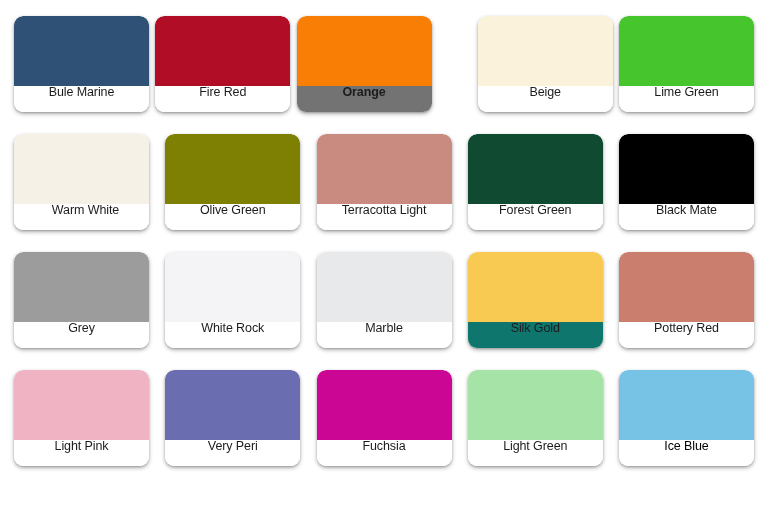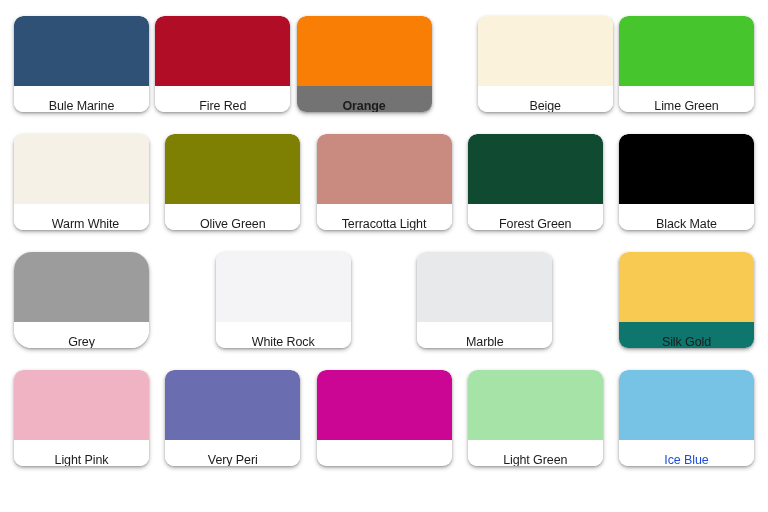--- a/index.html
+++ b/index.html
@@ -54,21 +54,21 @@
     flex: 0 0 70px;
     height: 70px;
     width: 100%;
     border-top-left-radius: 9px;
     border-top-right-radius: 9px;
   }
 
   .swatch-label-area {
     flex: 1 1 auto;
     display: flex;
-    align-items: flex-end;
+    align-items: flex-start;
     justify-content: center;
     background: #ffffff;
   }
 
   .swatch-label {
     font-family: "Liberation Sans", sans-serif;
     font-size: 12.5px;
     line-height: 1;
     color: #1c1c1c;
     letter-spacing: -0.1px;
@@ -141,21 +141,21 @@
     </div>
     <div class="swatch-card" style="background: rgb(255, 255, 255);">
       <div class="swatch-color" style="background-color: rgb(0, 0, 0);"></div>
       <div class="swatch-label-area" style="background: rgb(255, 255, 255);">
         <span class="swatch-label" style="color: rgb(28, 28, 28);">Black Mate</span>
       </div>
     </div>
   </div>
 
   <div class="swatch-row">
-    <div class="swatch-card" style="background: rgb(255, 255, 255); border-radius: 18px;">
+    <div class="swatch-card" style="background: rgb(255, 255, 255);">
       <div class="swatch-color" style="background-color: rgb(156, 156, 156);"></div>
       <div class="swatch-label-area" style="background: rgb(255, 255, 255);">
         <span class="swatch-label" style="color: rgb(28, 28, 28);">Grey</span>
       </div>
     </div>
     <div class="swatch-card" style="background: rgb(255, 255, 255);">
       <div class="swatch-color" style="background-color: rgb(244, 244, 246);"></div>
       <div class="swatch-label-area" style="background: rgb(255, 255, 255);">
         <span class="swatch-label" style="color: rgb(28, 28, 28);">White Rock</span>
       </div>
@@ -165,45 +165,54 @@
       <div class="swatch-label-area" style="background: rgb(255, 255, 255);">
         <span class="swatch-label" style="color: rgb(28, 28, 28);">Marble</span>
       </div>
     </div>
     <div class="swatch-card" style="background: rgb(255, 255, 255);">
       <div class="swatch-color" style="background-color: rgb(249, 202, 82);"></div>
       <div class="swatch-label-area" style="background: #0f766e;">
         <span class="swatch-label" style="color: rgb(28, 28, 28);">Silk Gold</span>
       </div>
     </div>
+    <div class="swatch-card" style="background: rgb(255, 255, 255);">
+      <div class="swatch-color" style="background-color: rgb(201, 126, 110);"></div>
+      <div class="swatch-label-area" style="background: rgb(255, 255, 255);">
+        <span class="swatch-label" style="color: rgb(28, 28, 28);">Pottery Red</span>
+      </div>
+    </div>
   </div>
 
   <div class="swatch-row">
     <div class="swatch-card" style="background: rgb(255, 255, 255);">
       <div class="swatch-color" style="background-color: rgb(239, 179, 196);"></div>
       <div class="swatch-label-area" style="background: rgb(255, 255, 255);">
         <span class="swatch-label" style="color: rgb(28, 28, 28);">Light Pink</span>
       </div>
     </div>
     <div class="swatch-card" style="background: rgb(255, 255, 255);">
       <div class="swatch-color" style="background-color: rgb(106, 109, 175);"></div>
       <div class="swatch-label-area" style="background: rgb(255, 255, 255);">
         <span class="swatch-label" style="color: rgb(28, 28, 28);">Very Peri</span>
       </div>
     </div>
     <div class="swatch-card" style="background: rgb(255, 255, 255);">
       <div class="swatch-color" style="background-color: rgb(204, 6, 148);"></div>
+      <div class="swatch-label-area" style="background: rgb(255, 255, 255);">
+        <span class="swatch-label" style="color: rgb(28, 28, 28);">Fuchsia</span>
+      </div>
     </div>
     <div class="swatch-card" style="background: rgb(255, 255, 255);">
       <div class="swatch-color" style="background-color: rgb(166, 227, 166);"></div>
       <div class="swatch-label-area" style="background: rgb(255, 255, 255);">
         <span class="swatch-label" style="color: rgb(28, 28, 28);">Light Green</span>
       </div>
     </div>
     <div class="swatch-card" style="background: rgb(255, 255, 255);">
       <div class="swatch-color" style="background-color: rgb(119, 195, 230);"></div>
       <div class="swatch-label-area" style="background: rgb(255, 255, 255);">
-        <span class="swatch-label" style="color: #1d4ed8;">Ice Blue</span>
+        <span class="swatch-label" style="color: #000000;">Ice Blue</span>
       </div>
     </div>
   </div>
 
 </div>
 
 </body></html>

